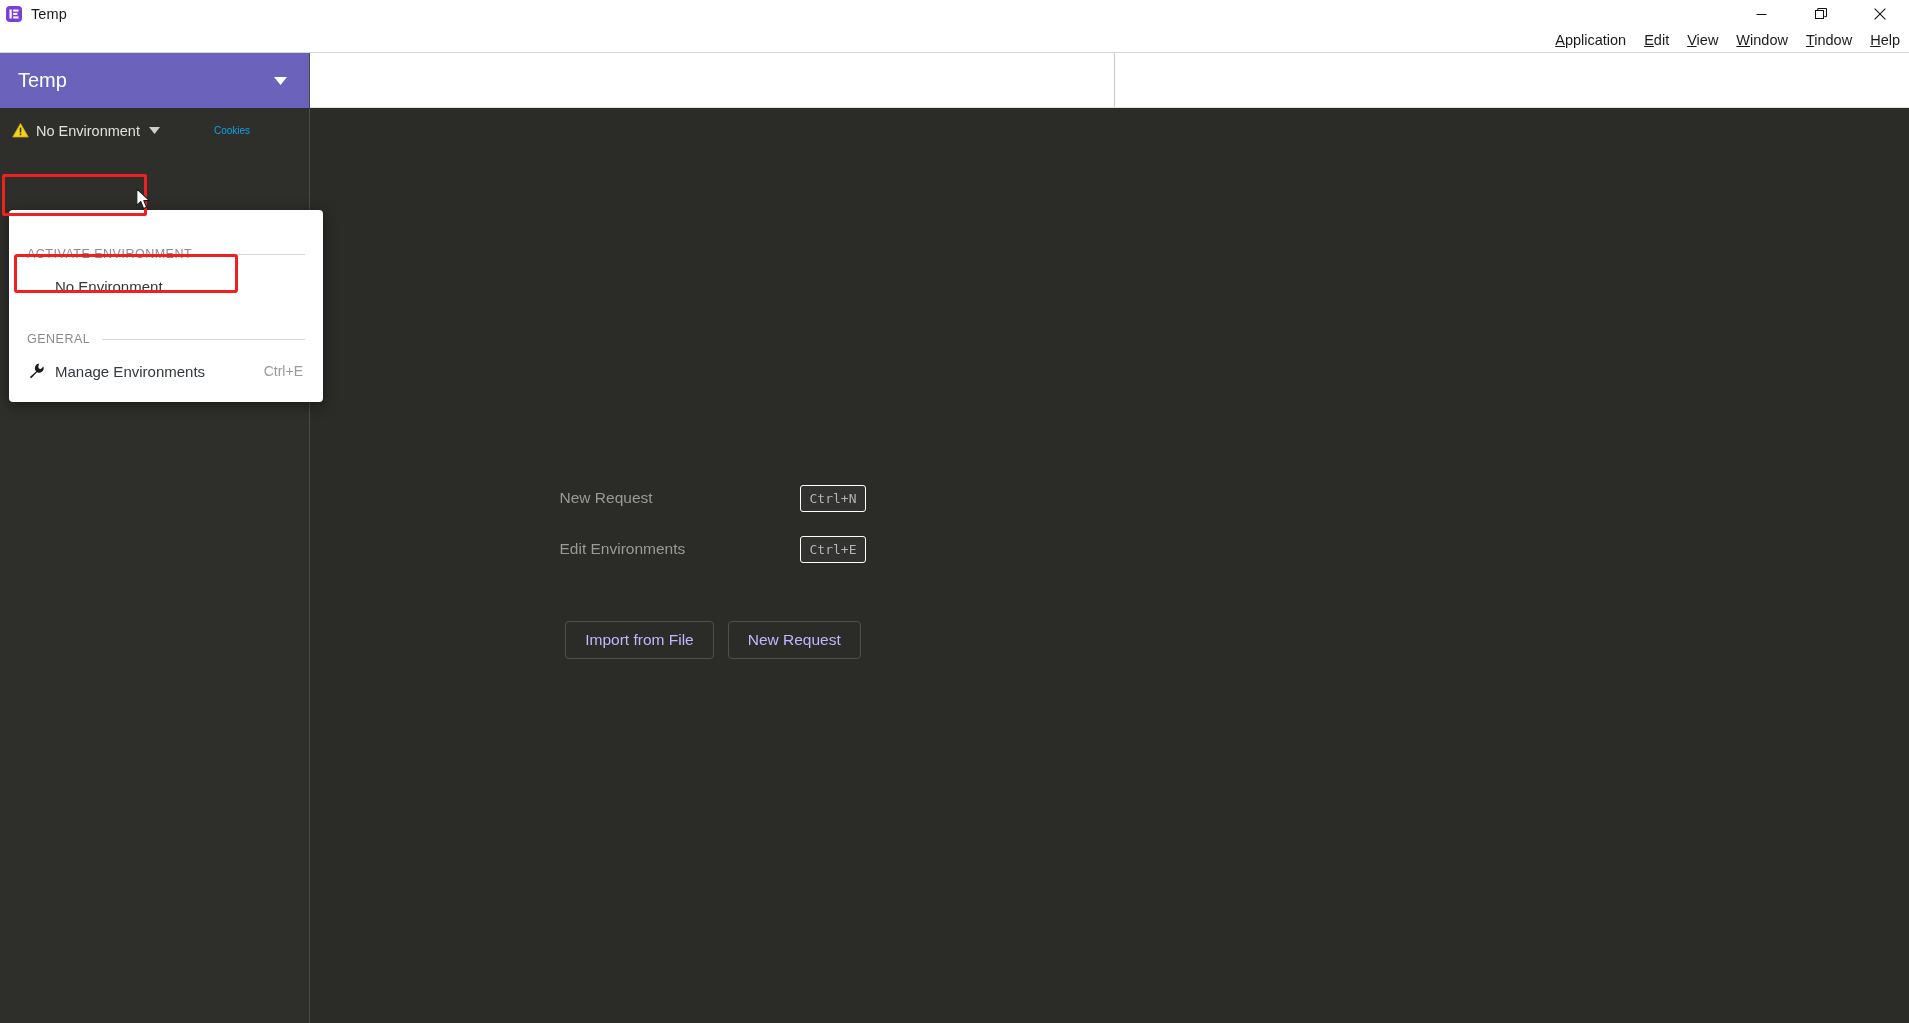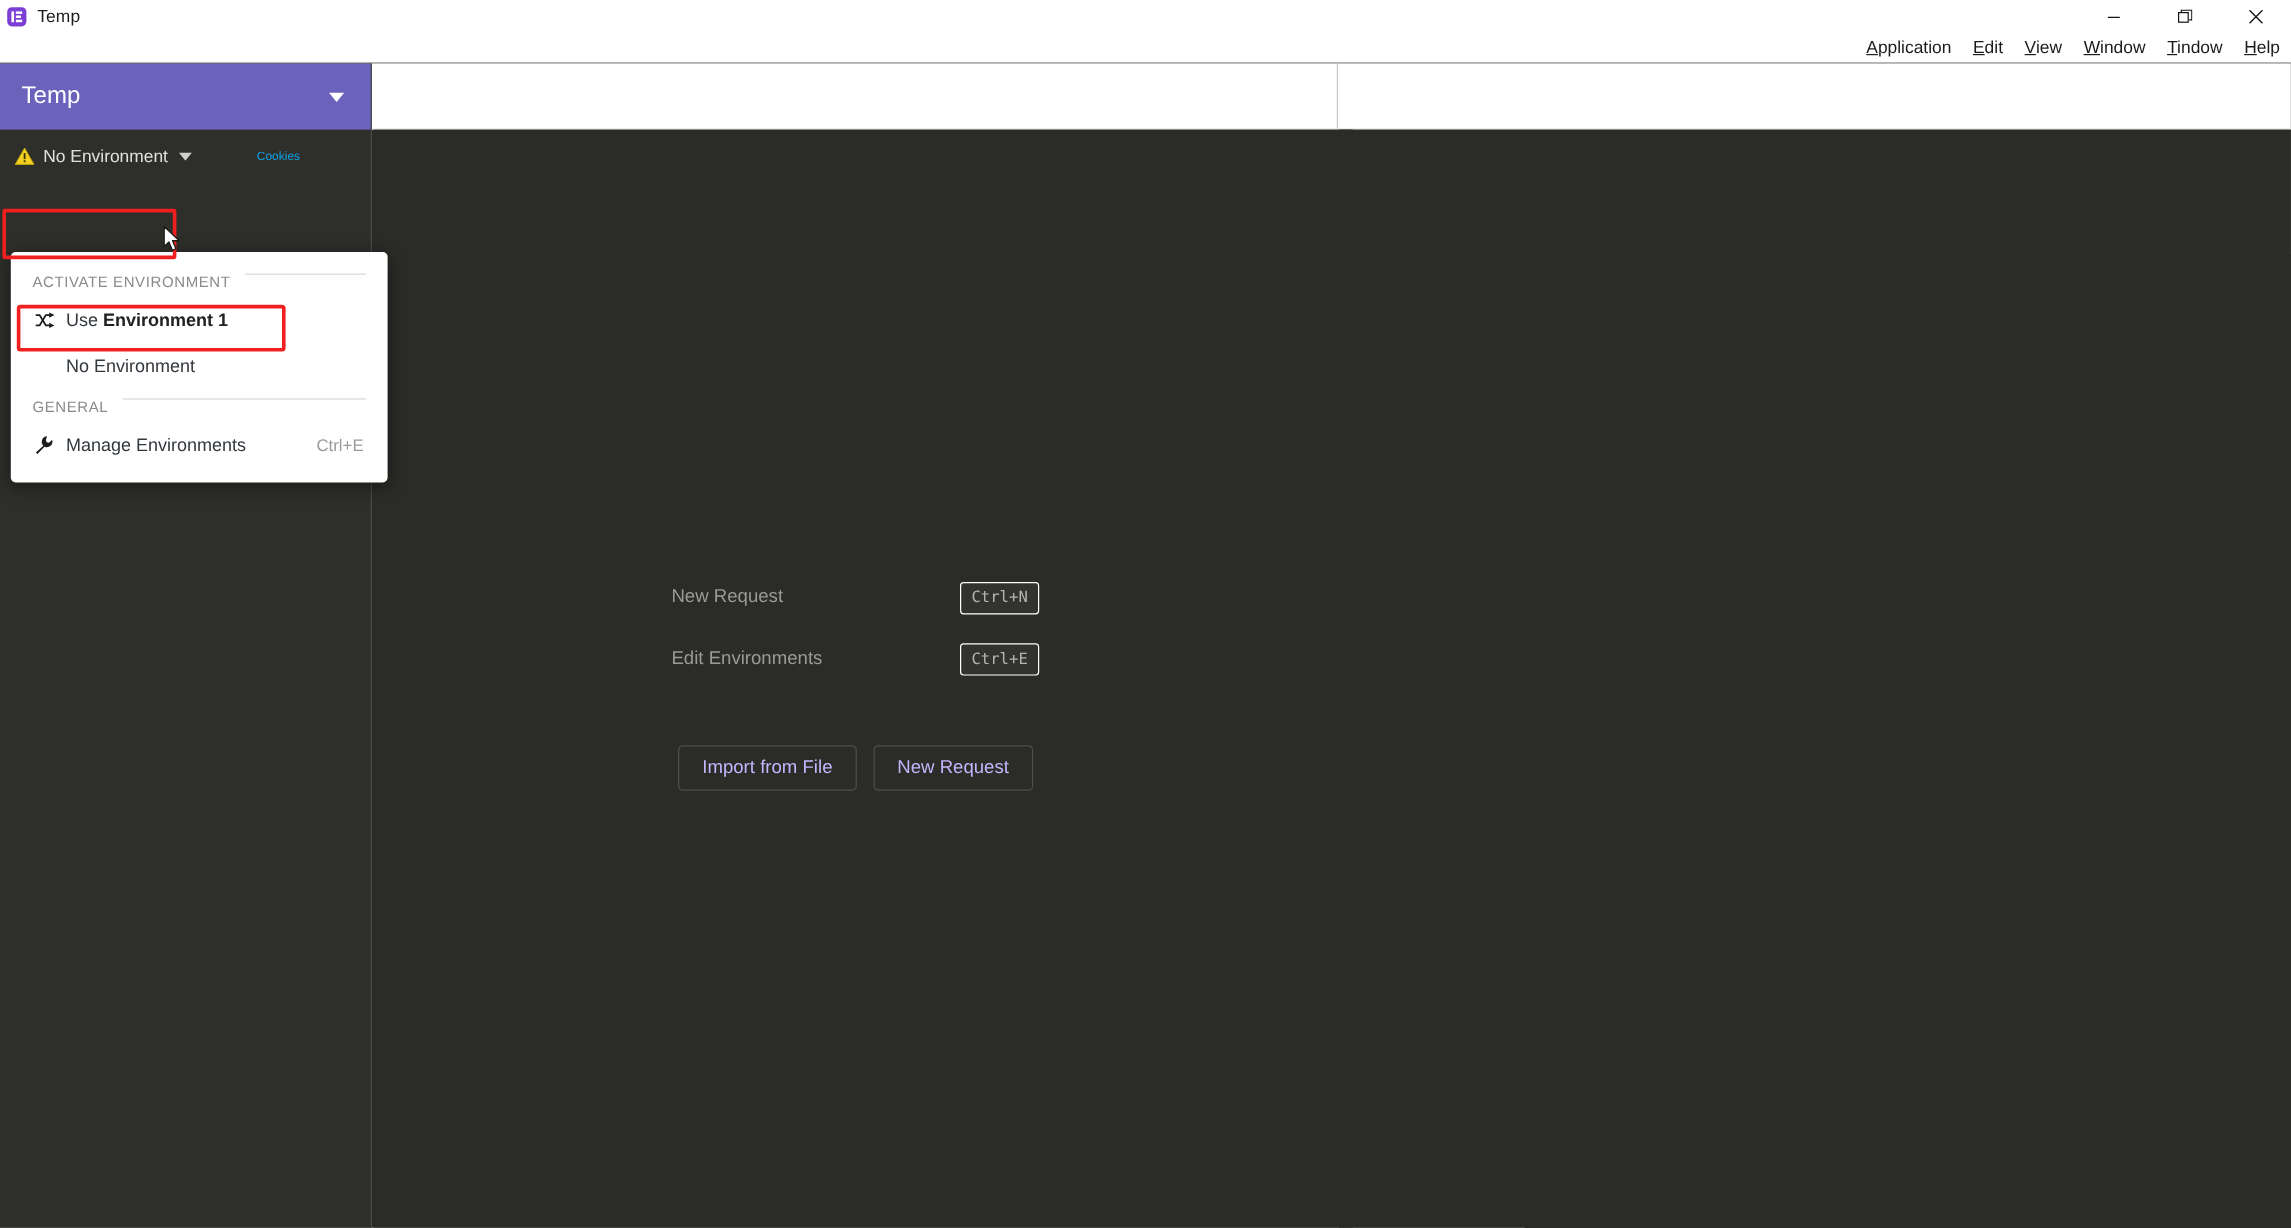--- a/index.html
+++ b/index.html
@@ -133,23 +133,24 @@
     position: absolute;
     left: 9px; top: 158px;
     width: 314px;
     background: #ffffff;
     border-radius: 4px;
     box-shadow: 0 3px 14px rgba(0,0,0,0.45);
     padding: 10px 0 12px 0;
     z-index: 30;
   }
   .dd-section {
-    display: flex; align-items: flex-start;
+    display: flex; align-items: center;
     padding: 8px 18px 6px 18px;
     gap: 12px;
+    margin-top: 19px;
   }
   .dd-section-label {
     font-size: 12.5px; color: #8a8a8a; letter-spacing: 0.5px;
     white-space: nowrap;
   }
   .dd-section-rule {
     flex: 1 1 auto; height: 1px; background: #d8d8d8;
   }
   .dd-item {
     display: flex; align-items: center;
@@ -333,31 +334,20 @@
 
   <div class="hl-env"></div>
 
   <div class="dropdown">
 
     <div class="dd-section">
       <span class="dd-section-label">ACTIVATE ENVIRONMENT</span>
       <span class="dd-section-rule"></span>
     </div>
 
-    <div class="dd-item">
-      <span class="dd-ico">
-        <svg width="17" height="14" viewBox="0 0 17 14">
-          <path d="M0.8 2.6 H4.0 L9.2 11.2 H12.6" stroke="#1c1c1c" stroke-width="1.5" fill="none"></path>
-          <path d="M0.8 11.2 H4.0 L9.2 2.6 H12.6" stroke="#1c1c1c" stroke-width="1.5" fill="none"></path>
-          <polygon points="12.0,0.4 16.4,2.6 12.0,4.8" fill="#1c1c1c"></polygon>
-          <polygon points="12.0,9.0 16.4,11.2 12.0,13.4" fill="#1c1c1c"></polygon>
-        </svg>
-      </span>
-      <span class="dd-text"><span>Use </span><b>Environment 1</b></span>
-    </div>
 
     <div class="dd-item">
       <span class="dd-text plain">No Environment</span>
     </div>
 
     <div class="dd-section">
       <span class="dd-section-label">GENERAL</span>
       <span class="dd-section-rule"></span>
     </div>
 

